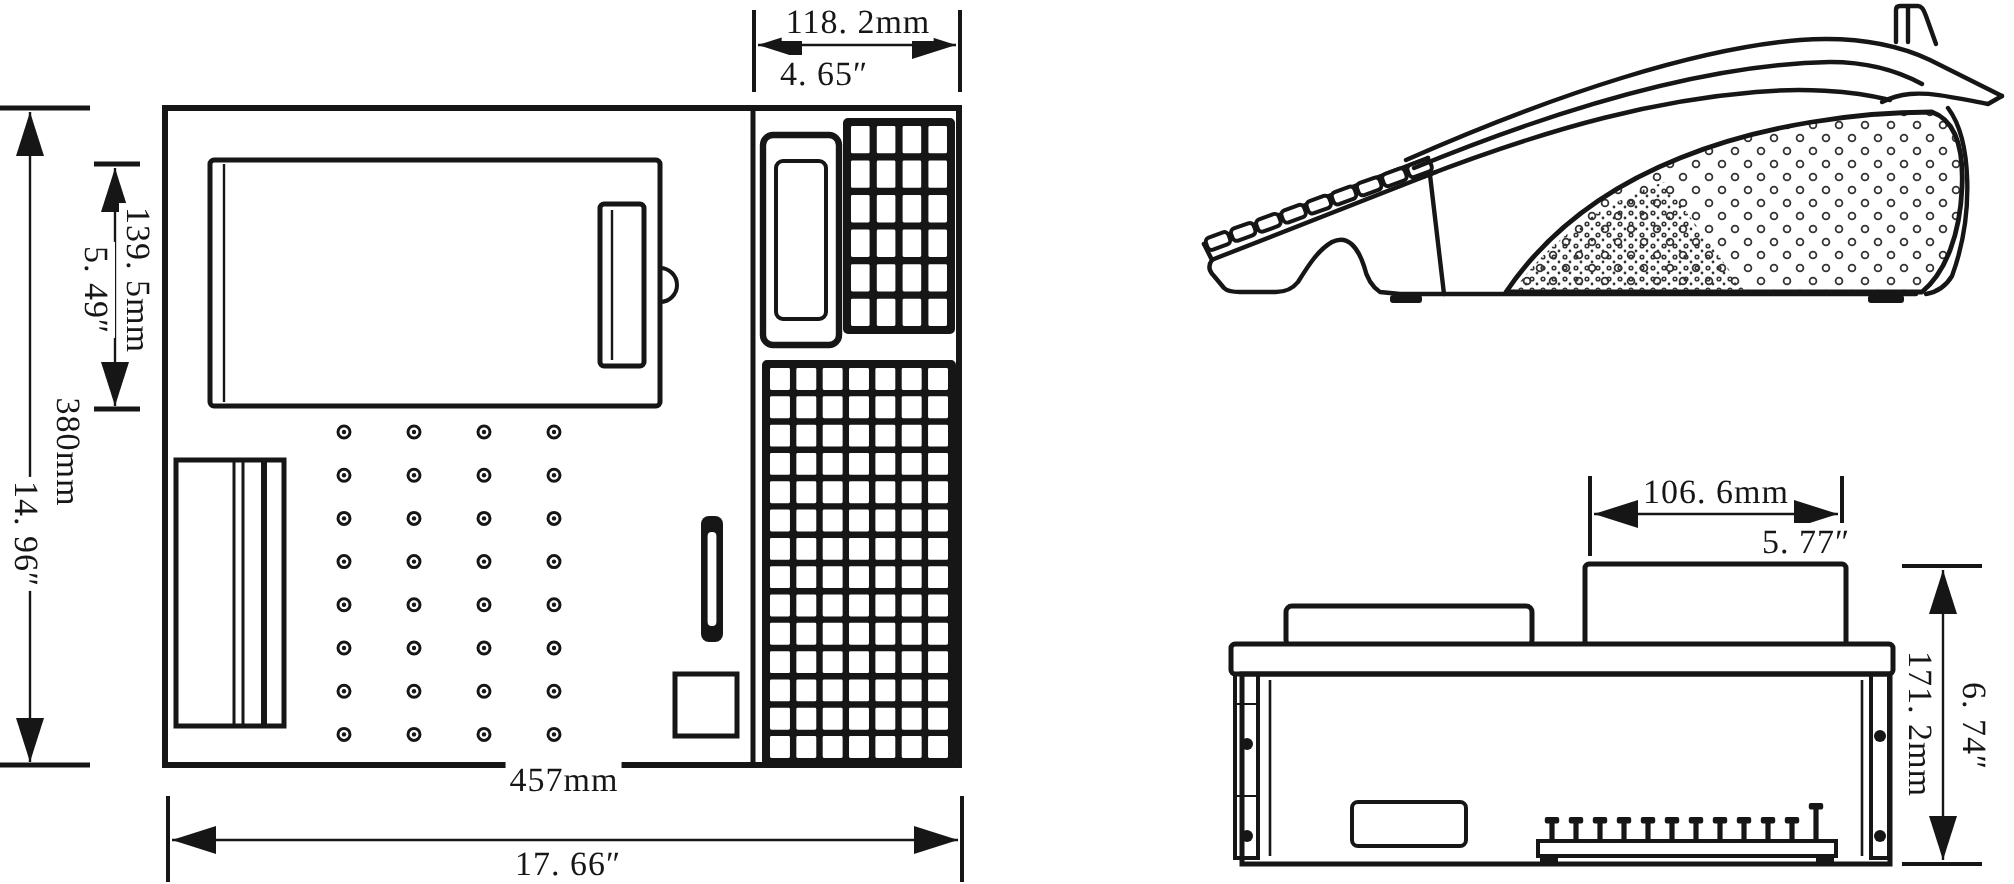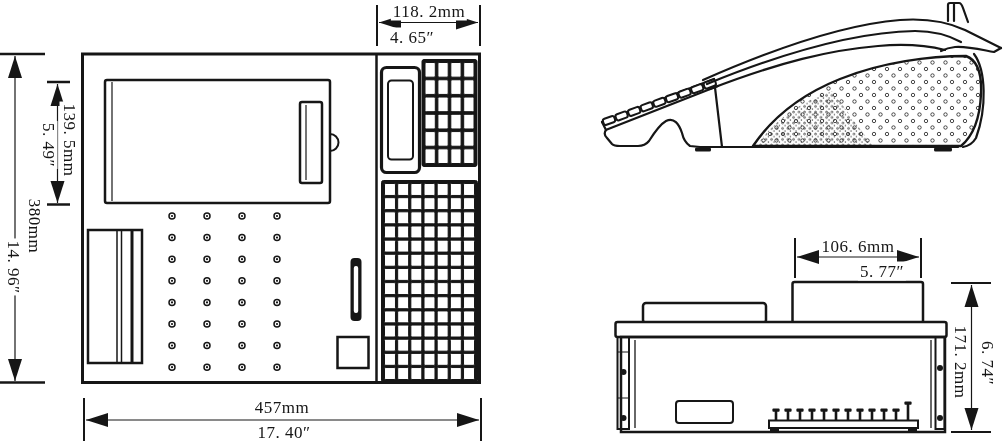--- a/index.html
+++ b/index.html
@@ -389,22 +389,22 @@
 
   <div class="dim" style="left:429px;top:11px;">118. 2mm</div>
   <div class="dim" style="left:412px;top:37px;">4. 65″</div>
 
   <div class="dim vert" style="left:69px;top:140px;">139. 5mm</div>
   <div class="dim vert" style="left:48px;top:145px;">5. 49″</div>
 
   <div class="dim vert" style="left:34px;top:226px;">380mm</div>
   <div class="dim vert" style="left:13px;top:267px;">14. 96″</div>
 
-  <div class="dim" style="left:282px;top:407px;text-align:right;">457mm</div>
-  <div class="dim" style="left:284px;top:432px;">17. 40″</div>
+  <div class="dim" style="left:282px;top:390px;text-align:right;">457mm</div>
+  <div class="dim" style="left:284px;top:432px;">17. 66″</div>
 
   <div class="dim" style="left:858px;top:246px;">106. 6mm</div>
-  <div class="dim" style="left:882px;top:271px;">5. 77″</div>
+  <div class="dim" style="left:903px;top:271px;">5. 77″</div>
 
   <div class="dim vert" style="left:960px;top:362px;">171. 2mm</div>
   <div class="dim vert" style="left:987px;top:363px;">6. 74″</div>
 
 </div>
 
 </body></html>

